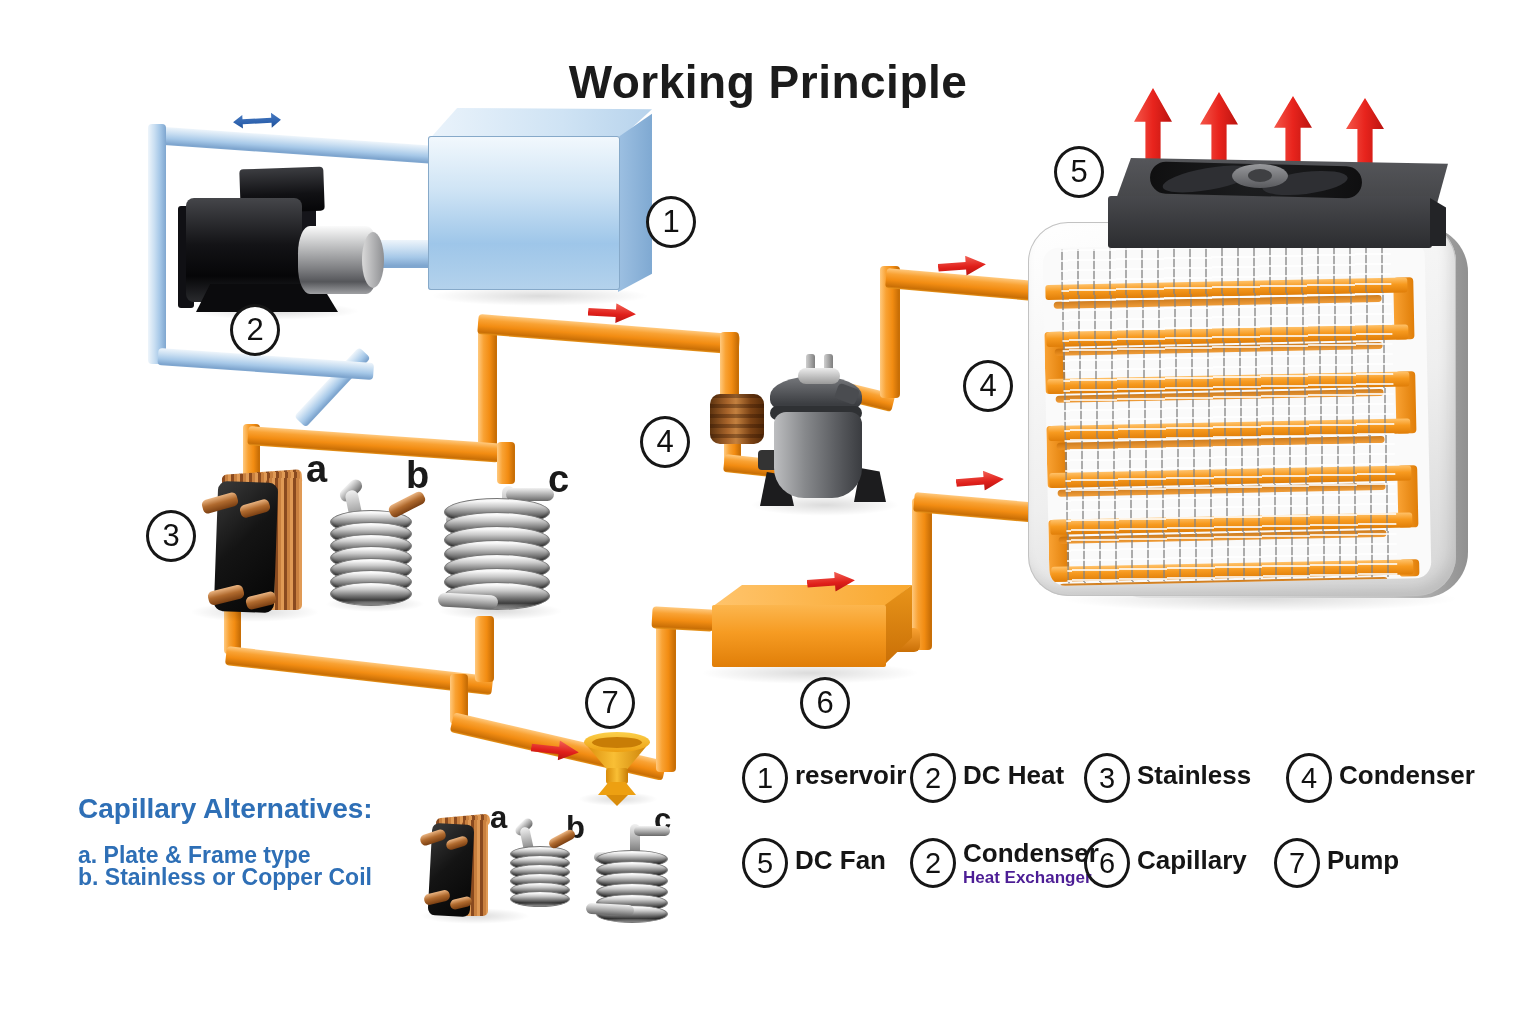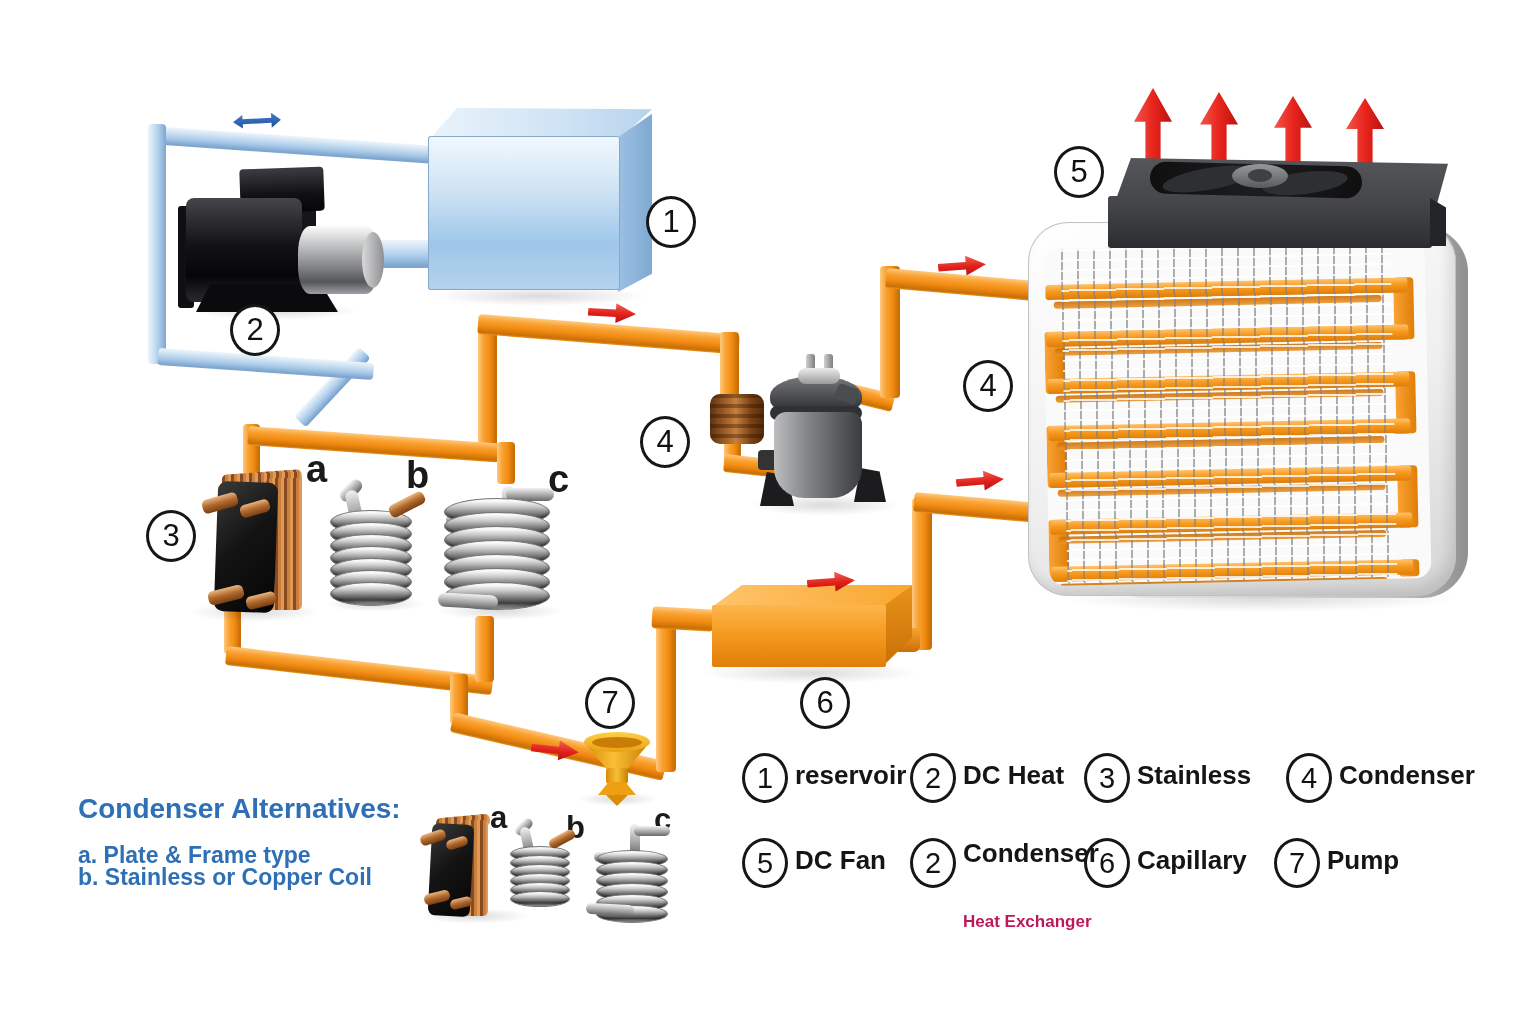--- a/index.html
+++ b/index.html
@@ -17,21 +17,21 @@
   .num-circle{width:44px;height:46px;border:3px solid #161616;border-radius:50%;background:#fff;
     display:flex;align-items:center;justify-content:center;font-size:31px;font-weight:500;color:#111;z-index:8;}
 
   
   .legend-item{position:absolute;display:flex;align-items:flex-start;gap:7px;z-index:8;}
   .lnum{width:40px;height:44px;border:3px solid #161616;border-radius:50%;flex:0 0 auto;
     display:flex;align-items:center;justify-content:center;font-size:29px;font-weight:500;color:#111;}
   .llabel{font-size:26px;font-weight:700;color:#151515;line-height:44px;}
   .llabel-stack{display:flex;flex-direction:column;}
   .llabel-stack .llabel{line-height:30px;}
-  .lsub{font-size:17px;font-weight:600;color:#be185d;line-height:20px;margin-top:44px;}
+  .lsub{font-size:17px;font-weight:600;color:#4c1d95;line-height:20px;}
 
   
   .po{position:absolute;background:linear-gradient(180deg,#ffc97e 0%,#f9a233 28%,#f28c12 58%,#c96f06 90%,#e8941a 100%);border-radius:4px;z-index:2;}
   .pov{position:absolute;background:linear-gradient(90deg,#ffc97e,#f9a233 30%,#f28c12 62%,#c96f06 92%);border-radius:4px;z-index:2;}
   .pb{position:absolute;background:linear-gradient(180deg,#eef5fb,#cadff2 32%,#a6c8e8 62%,#7fa6cf 92%);border-radius:4px;z-index:2;}
   .pbv{position:absolute;background:linear-gradient(90deg,#eef5fb,#cadff2 35%,#a6c8e8 65%,#7fa6cf);border-radius:4px;z-index:2;}
 
   
   .arrow-r{position:absolute;width:48px;height:22px;z-index:7;
     background:linear-gradient(180deg,#f4695c,#e01f1a 55%,#b01210);
@@ -65,20 +65,21 @@
   .fins{position:absolute;z-index:3;
     background:repeating-linear-gradient(90deg,rgba(130,130,130,.65) 0 2px,rgba(255,255,255,0) 2px 16px);}
   .fins::after{content:'';position:absolute;inset:0;
     background:repeating-linear-gradient(180deg,rgba(255,255,255,.8) 0 2px,rgba(255,255,255,0) 2px 10px);}
 </style>
 </head>
 <body>
 
 <div class="canvas">
 
+  <div class="abs title" style="left:0;top:55px;">Working Principle</div>
 
   <div class="pb" style="left:150px;top:126px;width:284px;height:18px;transform:rotate(4deg);transform-origin:0 50%;"></div>
   <div class="pbv" style="left:148px;top:124px;width:18px;height:240px;"></div>
   <div class="pb" style="left:158px;top:348px;width:216px;height:17px;transform:rotate(4deg);transform-origin:0 50%;"></div>
   <div class="pb" style="left:300px;top:414px;width:95px;height:16px;transform:rotate(-47deg);transform-origin:0 50%;z-index:1;"></div>
   <div class="arrow-blue" style="left:233px;top:112px;transform:rotate(-3deg);"></div>
 
   <div class="shadow" style="left:430px;top:286px;width:220px;height:20px;"></div>
   <div class="abs" style="left:428px;top:108px;width:224px;height:34px;z-index:3;clip-path:polygon(0 96%,86% 88%,100% 4%,13% 0);background:linear-gradient(90deg,#eaf3fb,#cfe3f4 60%,#b7d3ec);"></div>
   <div class="abs" style="left:618px;top:110px;width:34px;height:182px;z-index:3;clip-path:polygon(0 15%,100% 2%,100% 90%,0 100%);background:linear-gradient(90deg,#9dc0e2,#7fa9d2);"></div>
@@ -263,21 +264,21 @@
     <i style="top:0;height:18px;"></i>
       <i style="top:11px;height:18px;"></i>
     <i style="top:22px;height:18px;"></i>
       <i style="top:33px;height:18px;"></i>
     <i style="top:44px;height:18px;"></i>
       <i style="top:55px;height:18px;"></i>
   </div>
   <div class="steel" style="left:586px;top:904px;width:48px;height:11px;transform:rotate(3deg);z-index:5;"></div>
   <div class="abs alt-letter-sm" style="left:654px;top:802px;">c</div>
 
-  <div class="abs blue-head" style="left:78px;top:793px;">Condenser Alternatives:</div>
+  <div class="abs blue-head" style="left:78px;top:793px;">Capillary Alternatives:</div>
   <div class="abs blue-line" style="left:78px;top:842px;">a. Plate &amp; Frame type</div>
   <div class="abs blue-line" style="left:78px;top:864px;">b. Stainless or Copper Coil</div>
 
   <div class="legend-item" style="left:742px;top:753px;">
     <span class="lnum">1</span>
     <span class="llabel">reservoir</span>
   </div>
   <div class="legend-item" style="left:910px;top:753px;">
     <span class="lnum">2</span>
     <span class="llabel">DC Heat</span>

